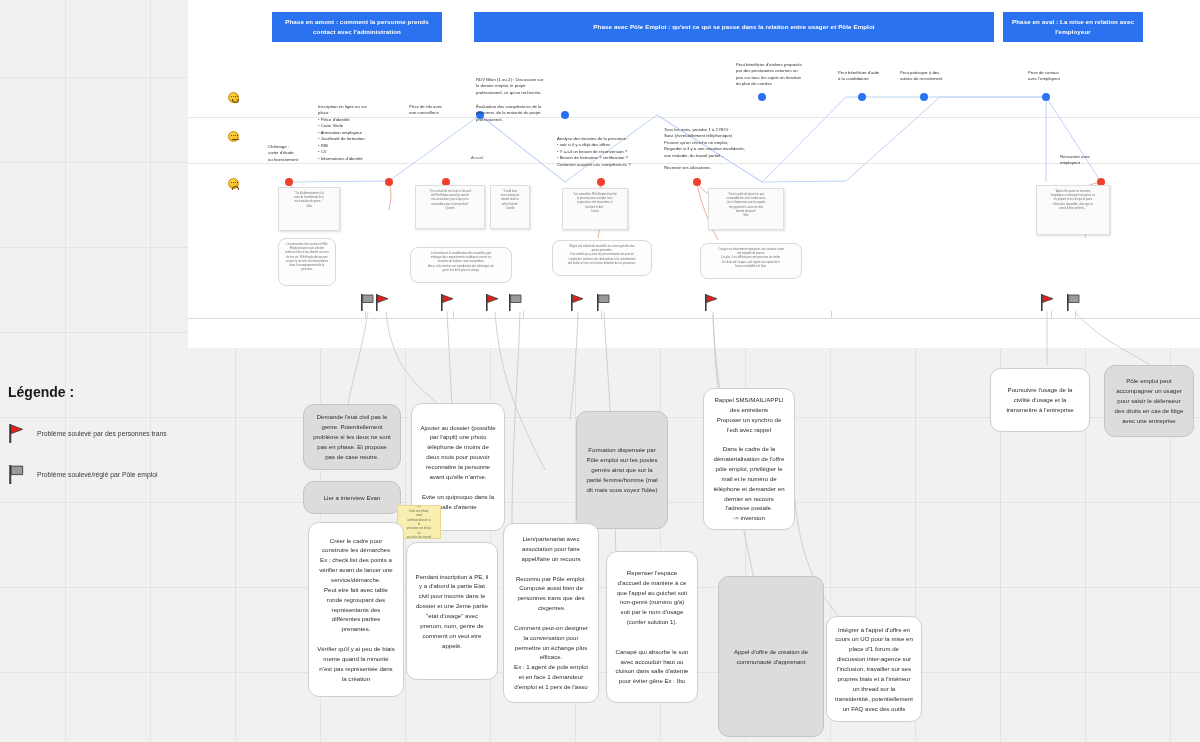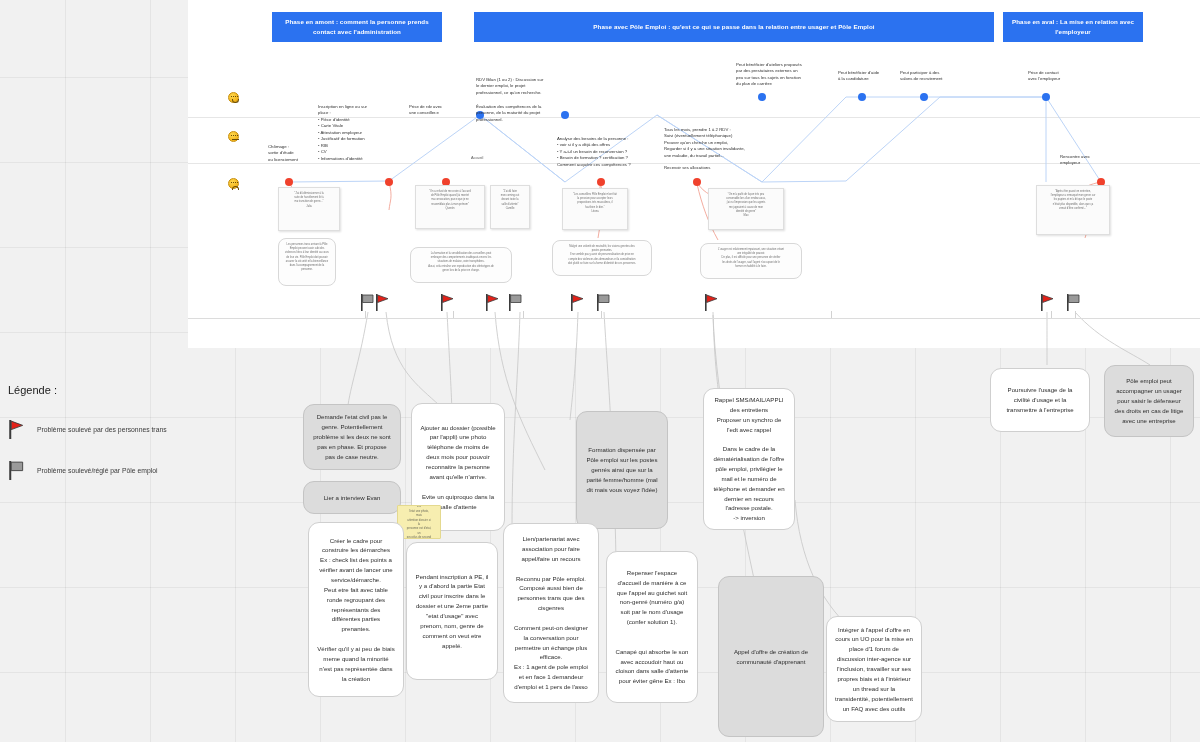--- a/index.html
+++ b/index.html
@@ -125,21 +125,21 @@
   .flag { position: absolute; width: 15px; height: 17px; }
 
   .flag-axis {
     position: absolute; left: 188px; top: 318px; width: 1012px; height: 1px;
     background: #dcdcdc;
   }
   .tick { position: absolute; width: 1px; height: 7px; background: #d2d2d2; top: 311px; }
 
   
   #legend { position: absolute; left: 8px; top: 384px; width: 180px; }
-  .legend-title { font-size: 11px; font-weight: normal; color: #1a1a1a; margin-bottom: 24px; }
+  .legend-title { font-size: 14px; font-weight: bold; color: #1a1a1a; margin-bottom: 24px; }
   .legend-row { display: flex; align-items: center; gap: 12px; margin-bottom: 22px; }
   .legend-row .lbl { font-size: 6.8px; color: #3a3a3a; }
 
   
   .card {
     position: absolute;
     border-radius: 11px;
     border: 1px solid #cfcfcf;
     padding: 7px 8px;
     display: flex; align-items: center; justify-content: center;

